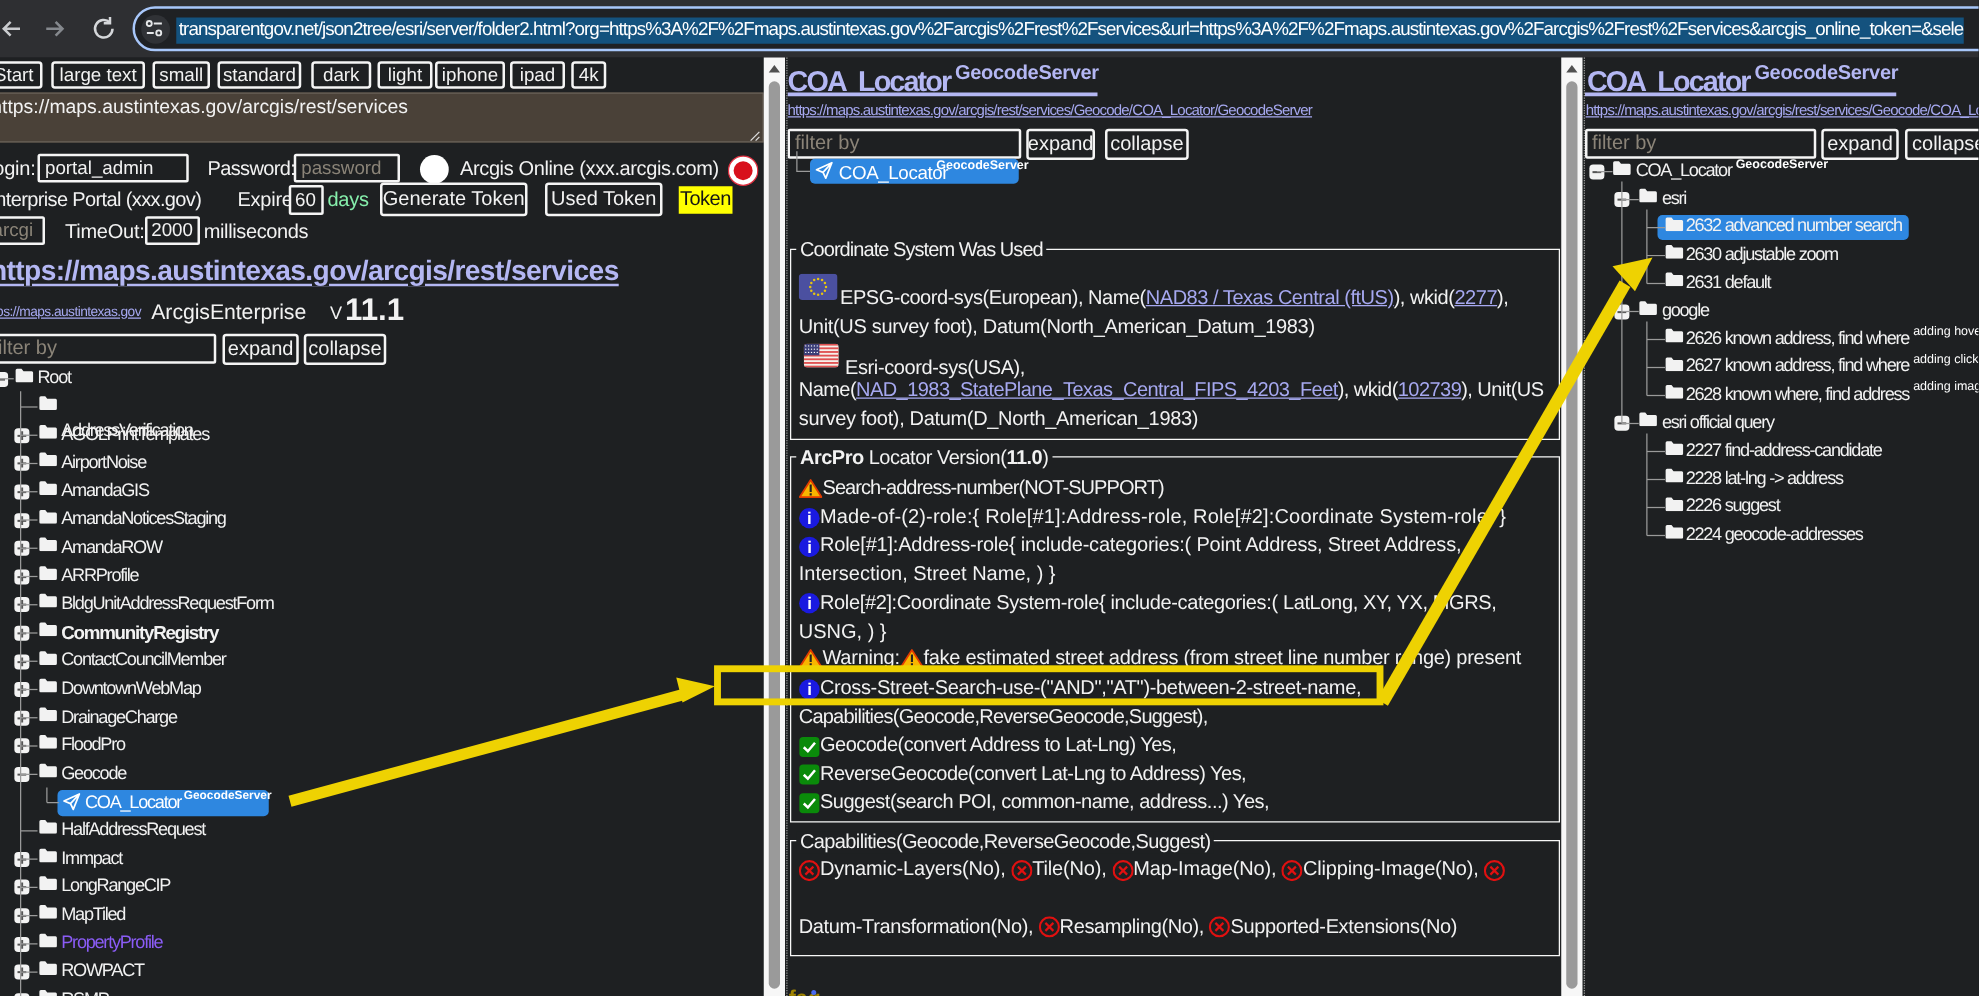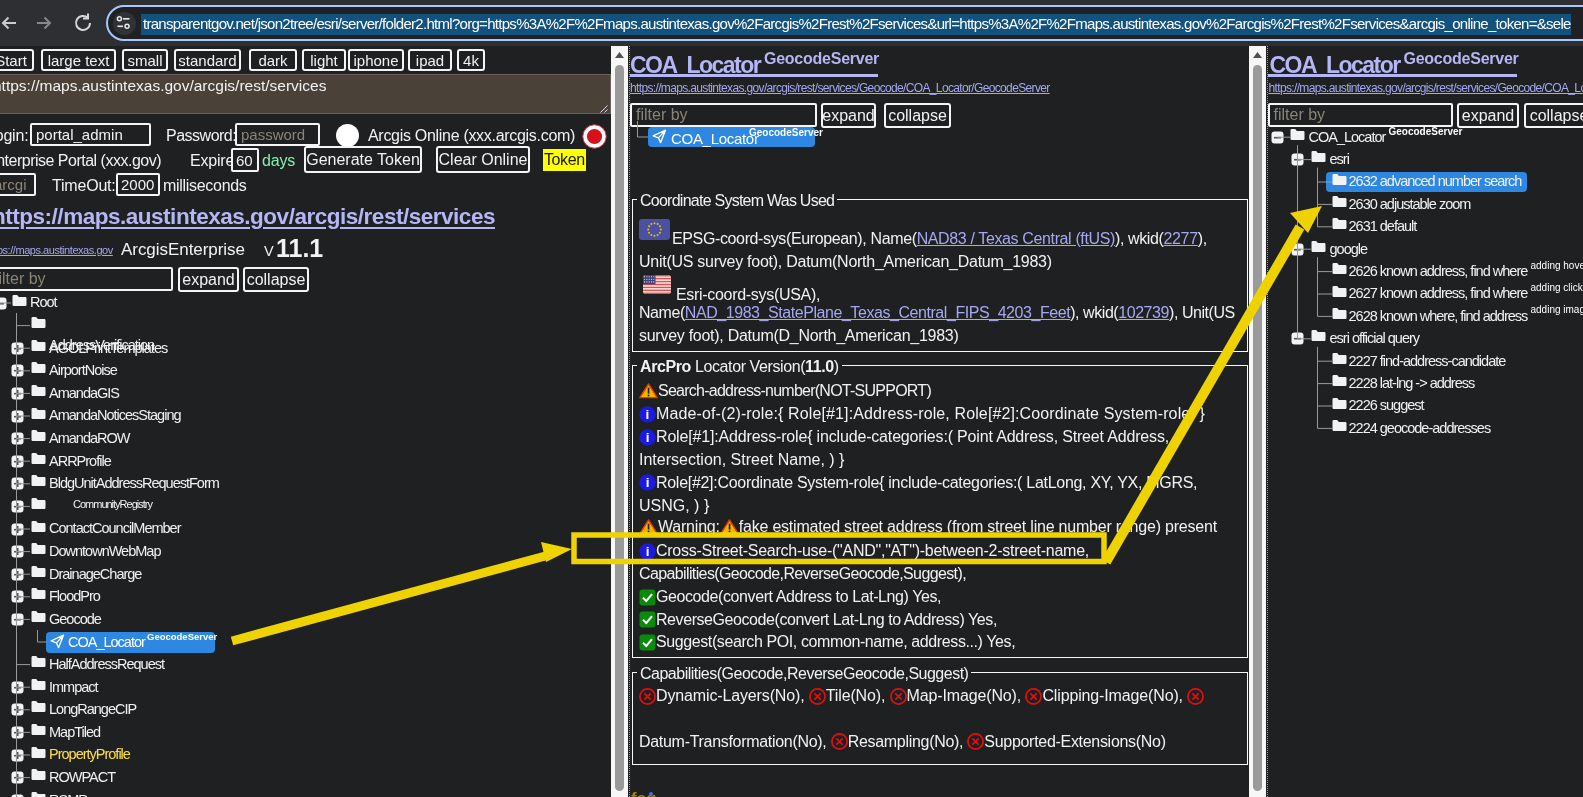--- a/index.html
+++ b/index.html
@@ -57,21 +57,21 @@
       <div style="position:absolute;left:368px;top:81px;font-size:16px;color:#f2f2f2;font-weight:normal;letter-spacing:-0.3px;white-space:nowrap;line-height:1.15;">Arcgis Online (xxx.arcgis.com)</div>
       <svg style="position:absolute;left:582px;top:78px" width="25" height="25" viewBox="0 0 25 25">
         <circle cx="12.5" cy="12.5" r="11.7" fill="#fff" stroke="#e03040" stroke-width="1"></circle>
         <circle cx="12.5" cy="12.5" r="7.6" fill="#d8101c"></circle>
       </svg>
       <div style="position:absolute;left:-14px;top:106px;font-size:16px;color:#f2f2f2;font-weight:normal;letter-spacing:-0.5px;white-space:nowrap;line-height:1.15;">Enterprise Portal (xxx.gov)</div>
       <div style="position:absolute;left:190px;top:106px;font-size:16px;color:#f2f2f2;font-weight:normal;letter-spacing:-0.2px;white-space:nowrap;line-height:1.15;">Expire</div>
       <div class="inp" style="left:231px;top:102px;width:28px;height:24px;font-size:15px;padding-left:3px">60</div>
       <div style="position:absolute;left:262px;top:106px;font-size:16px;color:#86efac;font-weight:normal;letter-spacing:-0.2px;white-space:nowrap;line-height:1.15;">days</div>
       <div class="btn" style="left:304px;top:100px;width:118px;height:27px;font-size:16px">Generate Token</div>
-      <div class="btn" style="left:436px;top:100px;width:94px;height:27px;font-size:16px">Clear Online</div>
+      <div class="btn" style="left:436px;top:100px;width:94px;height:27px;font-size:16px">Used Token</div>
       <div style="position:absolute;left:543px;top:103px;background:#ffff00;color:#151515;font-size:16px;letter-spacing:-0.4px;padding:0 1px;height:22px;line-height:22px">Token</div>
       <div class="inp" style="left:-12px;top:127px;width:48px;height:23px;font-size:15px;padding-left:4px;color:#8b8478">arcgi</div>
       <div style="position:absolute;left:52px;top:131px;font-size:16px;color:#f2f2f2;font-weight:normal;letter-spacing:-0.2px;white-space:nowrap;line-height:1.15;">TimeOut:</div>
       <div class="inp" style="left:116px;top:127px;width:44px;height:23px;font-size:15px;padding-left:3px">2000</div>
       <div style="position:absolute;left:163px;top:131px;font-size:16px;color:#f2f2f2;font-weight:normal;letter-spacing:-0.3px;white-space:nowrap;line-height:1.15;">milliseconds</div>
       <div style="position:absolute;left:-8px;top:157.5px;font-size:22.5px;color:#b4b7f3;font-weight:bold;letter-spacing:-0.48px;white-space:nowrap;line-height:1.15;text-underline-offset:3px"><span style="text-decoration:underline;text-decoration-thickness:2px">https://maps.austintexas.gov/arcgis/rest/services</span></div>
       <div style="position:absolute;left:-14px;top:198px;font-size:11px;color:#a6a8f0;font-weight:normal;letter-spacing:-0.45px;white-space:nowrap;line-height:1.15;"><span style="text-decoration:underline">https://maps.austintexas.gov</span></div>
       <div style="position:absolute;left:121px;top:194px;font-size:17px;color:#f2f2f2;font-weight:normal;letter-spacing:-0.05px;white-space:nowrap;line-height:1.15;">ArcgisEnterprise</div>
       <div style="position:absolute;left:264px;top:197px;font-size:14.5px;color:#f2f2f2;font-weight:normal;letter-spacing:0px;white-space:nowrap;line-height:1.15;">V</div>
       <div style="position:absolute;left:276px;top:188px;font-size:25px;color:#f2f2f2;font-weight:bold;letter-spacing:0px;white-space:nowrap;line-height:1.15;">11.1</div>
@@ -154,21 +154,21 @@
       </svg>
       <div style="position:absolute;left:49px;top:429.1px;font-size:14.5px;color:#f2f2f2;font-weight:normal;letter-spacing:-1.0px;white-space:nowrap;line-height:1.15;">BldgUnitAddressRequestForm</div>
       <svg style="position:absolute;left:11.0px;top:453.9px" width="13" height="13" viewBox="0 0 13 13">
         <rect x="0.5" y="0.5" width="12" height="12" rx="3" fill="#f3f3f3"></rect>
         <rect x="3" y="5.9" width="7" height="1.6" fill="#555"></rect>
         <rect x="5.9" y="3" width="1.6" height="7" fill="#555"></rect>
       </svg>
       <svg style="position:absolute;left:31px;top:450.9px" width="15" height="12" viewBox="0 0 15 12">
         <path d="M0.5 2.2 Q0.5 1 1.7 1 H5.2 L6.8 3 H13.4 Q14.5 3 14.5 4.2 V10.8 Q14.5 12 13.3 12 H1.7 Q0.5 12 0.5 10.8 Z" fill="#f2f2f2"></path>
       </svg>
-      <div style="position:absolute;left:49px;top:451.7px;font-size:11px;color:#f2f2f2;font-weight:normal;letter-spacing:-1.0px;white-space:nowrap;line-height:1.15;margin-left:24px;">CommunityRegistry</div>
+      <div style="position:absolute;left:49px;top:451.7px;font-size:15px;color:#f2f2f2;font-weight:bold;letter-spacing:-1.0px;white-space:nowrap;line-height:1.15;">CommunityRegistry</div>
       <svg style="position:absolute;left:11.0px;top:476.5px" width="13" height="13" viewBox="0 0 13 13">
         <rect x="0.5" y="0.5" width="12" height="12" rx="3" fill="#f3f3f3"></rect>
         <rect x="3" y="5.9" width="7" height="1.6" fill="#555"></rect>
         <rect x="5.9" y="3" width="1.6" height="7" fill="#555"></rect>
       </svg>
       <svg style="position:absolute;left:31px;top:473.5px" width="15" height="12" viewBox="0 0 15 12">
         <path d="M0.5 2.2 Q0.5 1 1.7 1 H5.2 L6.8 3 H13.4 Q14.5 3 14.5 4.2 V10.8 Q14.5 12 13.3 12 H1.7 Q0.5 12 0.5 10.8 Z" fill="#f2f2f2"></path>
       </svg>
       <div style="position:absolute;left:49px;top:474.3px;font-size:14.5px;color:#f2f2f2;font-weight:normal;letter-spacing:-1.0px;white-space:nowrap;line-height:1.15;">ContactCouncilMember</div>
       <svg style="position:absolute;left:11.0px;top:499.1px" width="13" height="13" viewBox="0 0 13 13">
@@ -244,21 +244,21 @@
       </svg>
       <div style="position:absolute;left:49px;top:677.7px;font-size:14.5px;color:#f2f2f2;font-weight:normal;letter-spacing:-1.0px;white-space:nowrap;line-height:1.15;">MapTiled</div>
       <svg style="position:absolute;left:11.0px;top:702.5px" width="13" height="13" viewBox="0 0 13 13">
         <rect x="0.5" y="0.5" width="12" height="12" rx="3" fill="#f3f3f3"></rect>
         <rect x="3" y="5.9" width="7" height="1.6" fill="#555"></rect>
         <rect x="5.9" y="3" width="1.6" height="7" fill="#555"></rect>
       </svg>
       <svg style="position:absolute;left:31px;top:699.5px" width="15" height="12" viewBox="0 0 15 12">
         <path d="M0.5 2.2 Q0.5 1 1.7 1 H5.2 L6.8 3 H13.4 Q14.5 3 14.5 4.2 V10.8 Q14.5 12 13.3 12 H1.7 Q0.5 12 0.5 10.8 Z" fill="#f2f2f2"></path>
       </svg>
-      <div style="position:absolute;left:49px;top:700.3px;font-size:14.5px;color:#fde047;font-weight:normal;letter-spacing:-1.0px;white-space:nowrap;line-height:1.15;">PropertyProfile</div>
+      <div style="position:absolute;left:49px;top:700.3px;font-size:14.5px;color:#8b5cf6;font-weight:normal;letter-spacing:-1.0px;white-space:nowrap;line-height:1.15;">PropertyProfile</div>
       <svg style="position:absolute;left:11.0px;top:725.1px" width="13" height="13" viewBox="0 0 13 13">
         <rect x="0.5" y="0.5" width="12" height="12" rx="3" fill="#f3f3f3"></rect>
         <rect x="3" y="5.9" width="7" height="1.6" fill="#555"></rect>
         <rect x="5.9" y="3" width="1.6" height="7" fill="#555"></rect>
       </svg>
       <svg style="position:absolute;left:31px;top:722.1px" width="15" height="12" viewBox="0 0 15 12">
         <path d="M0.5 2.2 Q0.5 1 1.7 1 H5.2 L6.8 3 H13.4 Q14.5 3 14.5 4.2 V10.8 Q14.5 12 13.3 12 H1.7 Q0.5 12 0.5 10.8 Z" fill="#f2f2f2"></path>
       </svg>
       <div style="position:absolute;left:49px;top:722.9px;font-size:14.5px;color:#f2f2f2;font-weight:normal;letter-spacing:-1.0px;white-space:nowrap;line-height:1.15;">ROWPACT</div>
       <svg style="position:absolute;left:11.0px;top:747.7px" width="13" height="13" viewBox="0 0 13 13">

